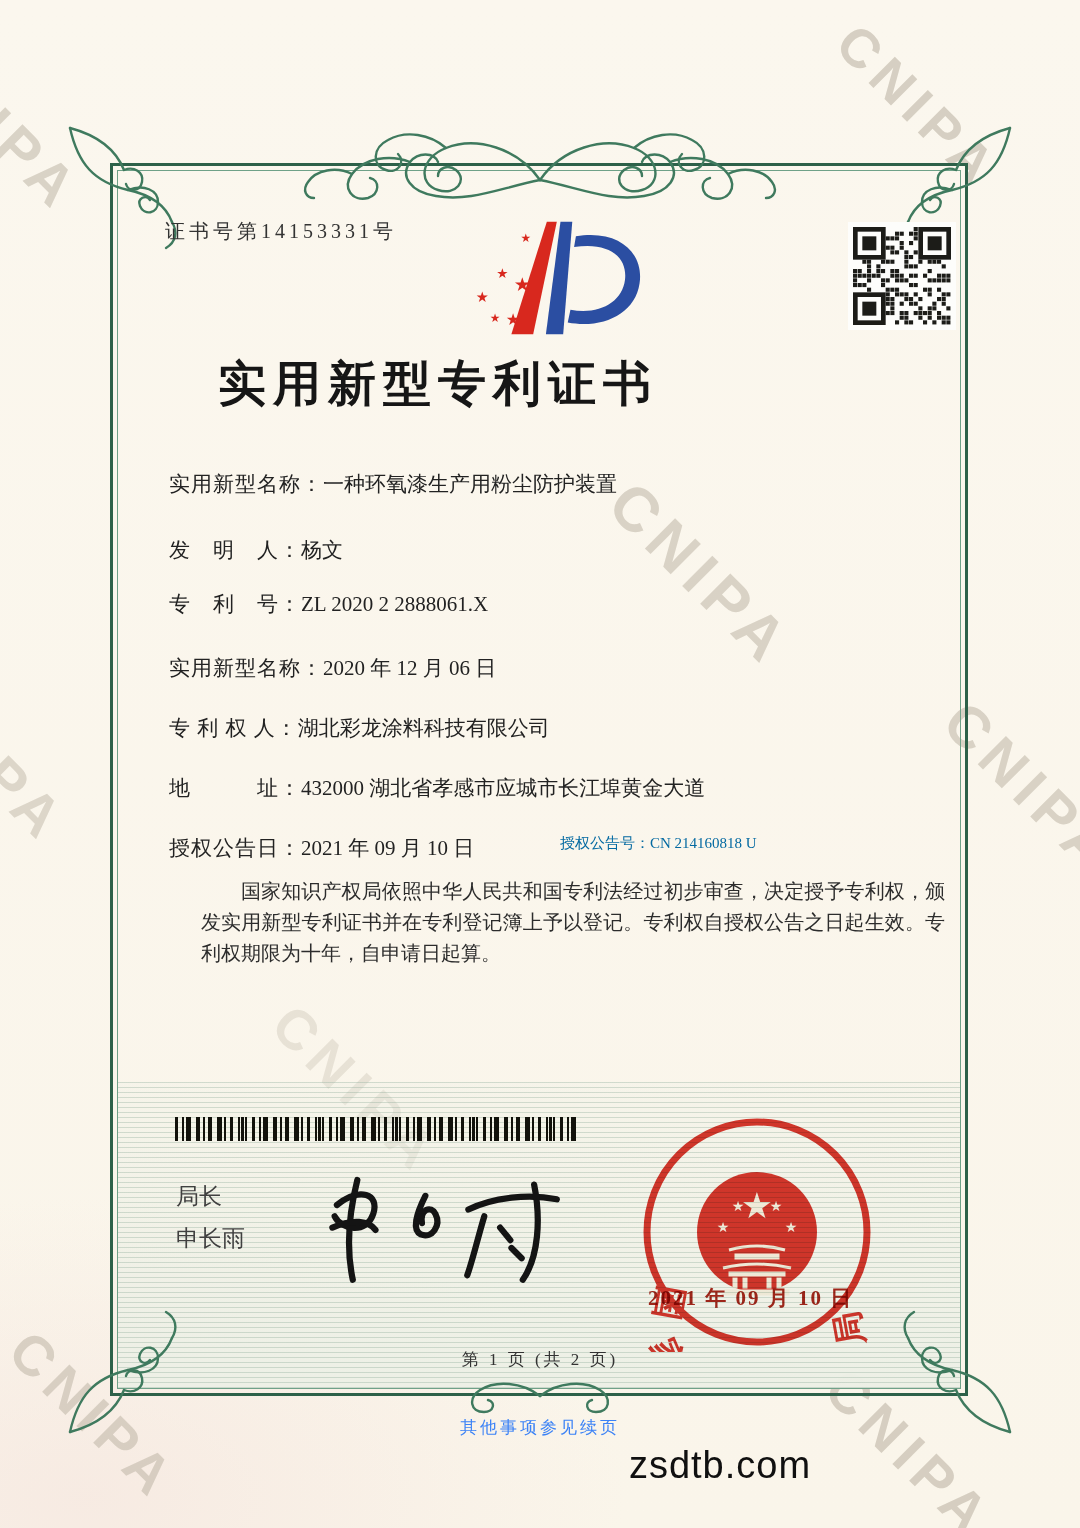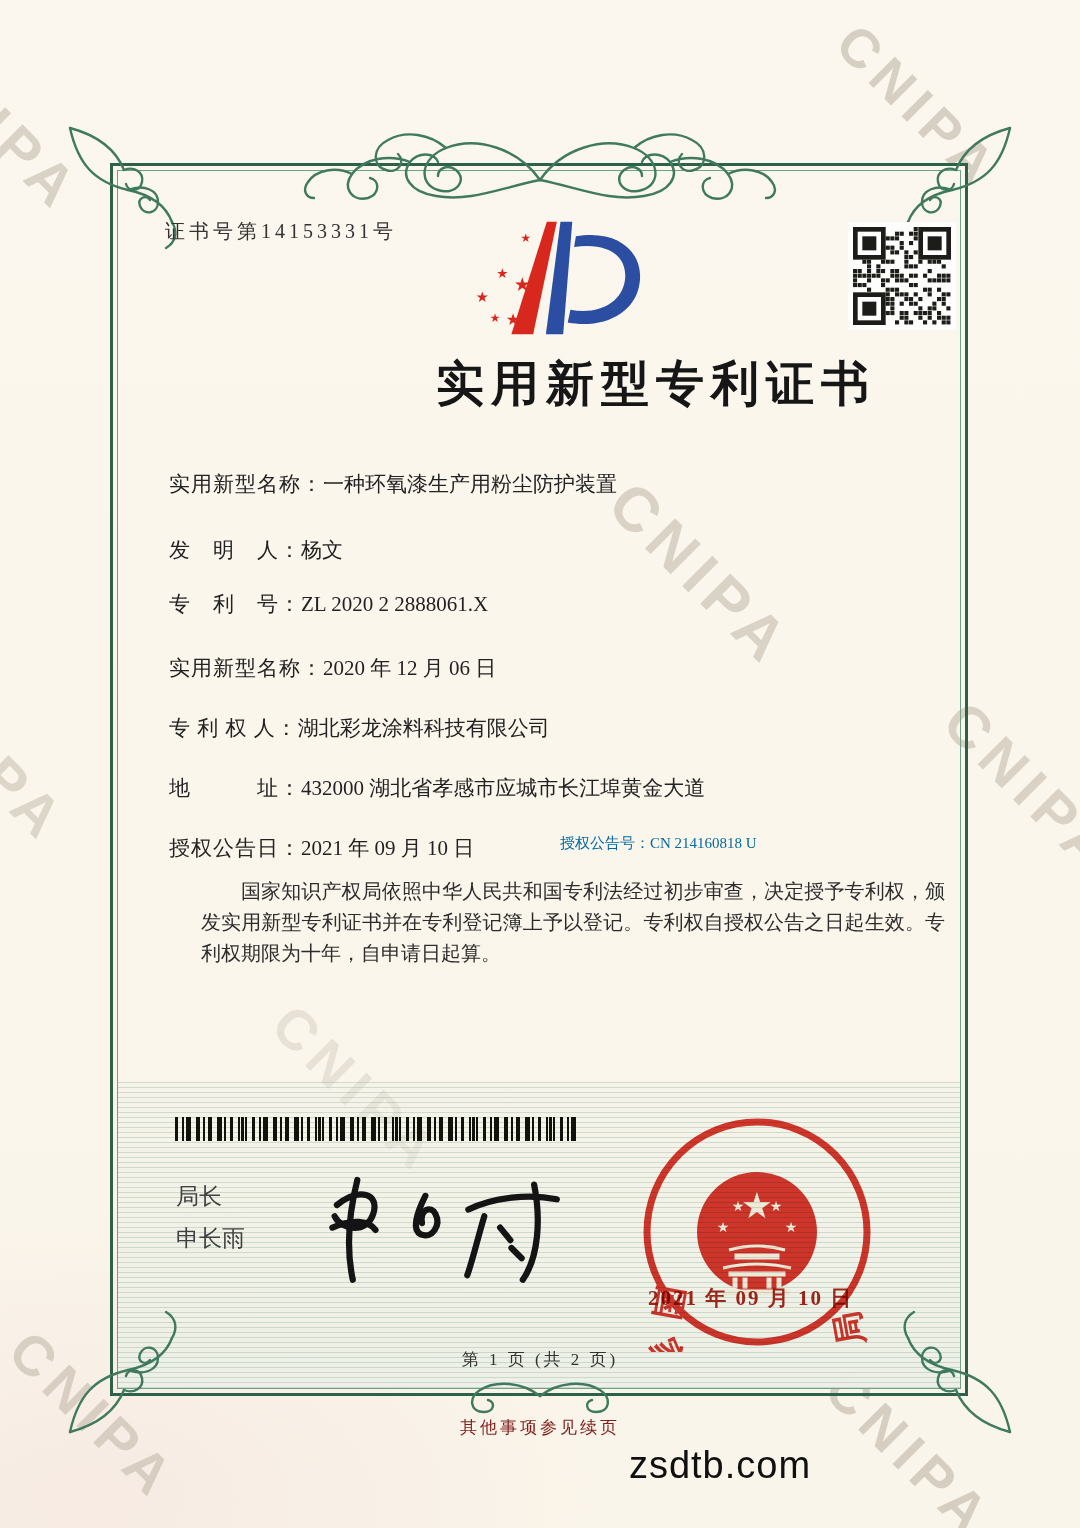--- a/index.html
+++ b/index.html
@@ -28,21 +28,21 @@
       linear-gradient(rgba(234,239,229,.25), #edf0e6);
   }
   .orn{ position:absolute; color:#3f7a5e; }
   .orn svg{ stroke:#3f7a5e; fill:none; stroke-width:2.4; stroke-linecap:round; }
 
   
   .cert-no{ position:absolute; left:165px; top:218px; font-size:20px; letter-spacing:4px; color:#333;text-align:center; }
   .logo{ position:absolute; left:455px; top:208px; width:200px; height:140px; }
   .qr{ position:absolute; left:848px; top:222px; width:108px; height:108px; background:#fdfdfb; padding:5px; }
   .qr svg{ width:100%; height:100%; fill:#1c1c18; }
-  .title{ position:absolute; left:0; width:876px; top:352px; text-align:right;
+  .title{ position:absolute; left:0; width:876px; top:352px; text-align:center;
           font-size:48px; font-weight:bold; letter-spacing:7px; color:#161616; }
 
   
   .field{ position:absolute; left:169px; font-size:21px; color:#222; white-space:nowrap; }
   .field .lab{ letter-spacing:1px; }
   .grant2{ position:absolute; left:560px; font-size:15px; color:#0369a1; white-space:nowrap; }
 
   
   .paras{ position:absolute; left:169px; top:876px; width:744px;
           font-size:20px; line-height:31px; text-align:justify; color:#2c2c2c;margin-left:32px; }
@@ -61,21 +61,21 @@
   .signature svg{ stroke:#141414; fill:none; stroke-width:5.5; stroke-linecap:round; stroke-linejoin:round; }
 
   .seal{ position:absolute; left:637px; top:1112px; width:240px; height:240px;
          mix-blend-mode:multiply; opacity:.93; }
   .seal-date{ position:absolute; left:648px; top:1284px; font-size:21px; letter-spacing:2px;
               color:#a8281c; font-weight:bold; mix-blend-mode:multiply; }
 
   .page-num{ position:absolute; left:0; width:1080px; top:1348px; text-align:center;
              font-size:17px; letter-spacing:3px; color:#333; }
   .cont-note{ position:absolute; left:0; width:1080px; top:1416px; text-align:center;
-              font-size:17px; letter-spacing:3px; color:#7f1d1d; }
+              font-size:17px; letter-spacing:3px; color:#3b82f6; }
   .site-wm{ position:absolute; left:400px; width:640px; top:1444px; text-align:center;
             font-family:"Liberation Sans","DejaVu Sans",sans-serif;
             font-size:38px; color:#101010; letter-spacing:1px; }
 </style>
 </head>
 <body>
 
 <div class="wm" style="left:-58px; top:24px; font-size:58px; opacity:.50;">CNIPA</div>
 <div class="wm" style="left:868px; top:12px; font-size:54px; opacity:.55;">CNIPA</div>
 <div class="wm" style="left:645px; top:468px; font-size:62px; opacity:.50;">CNIPA</div>

